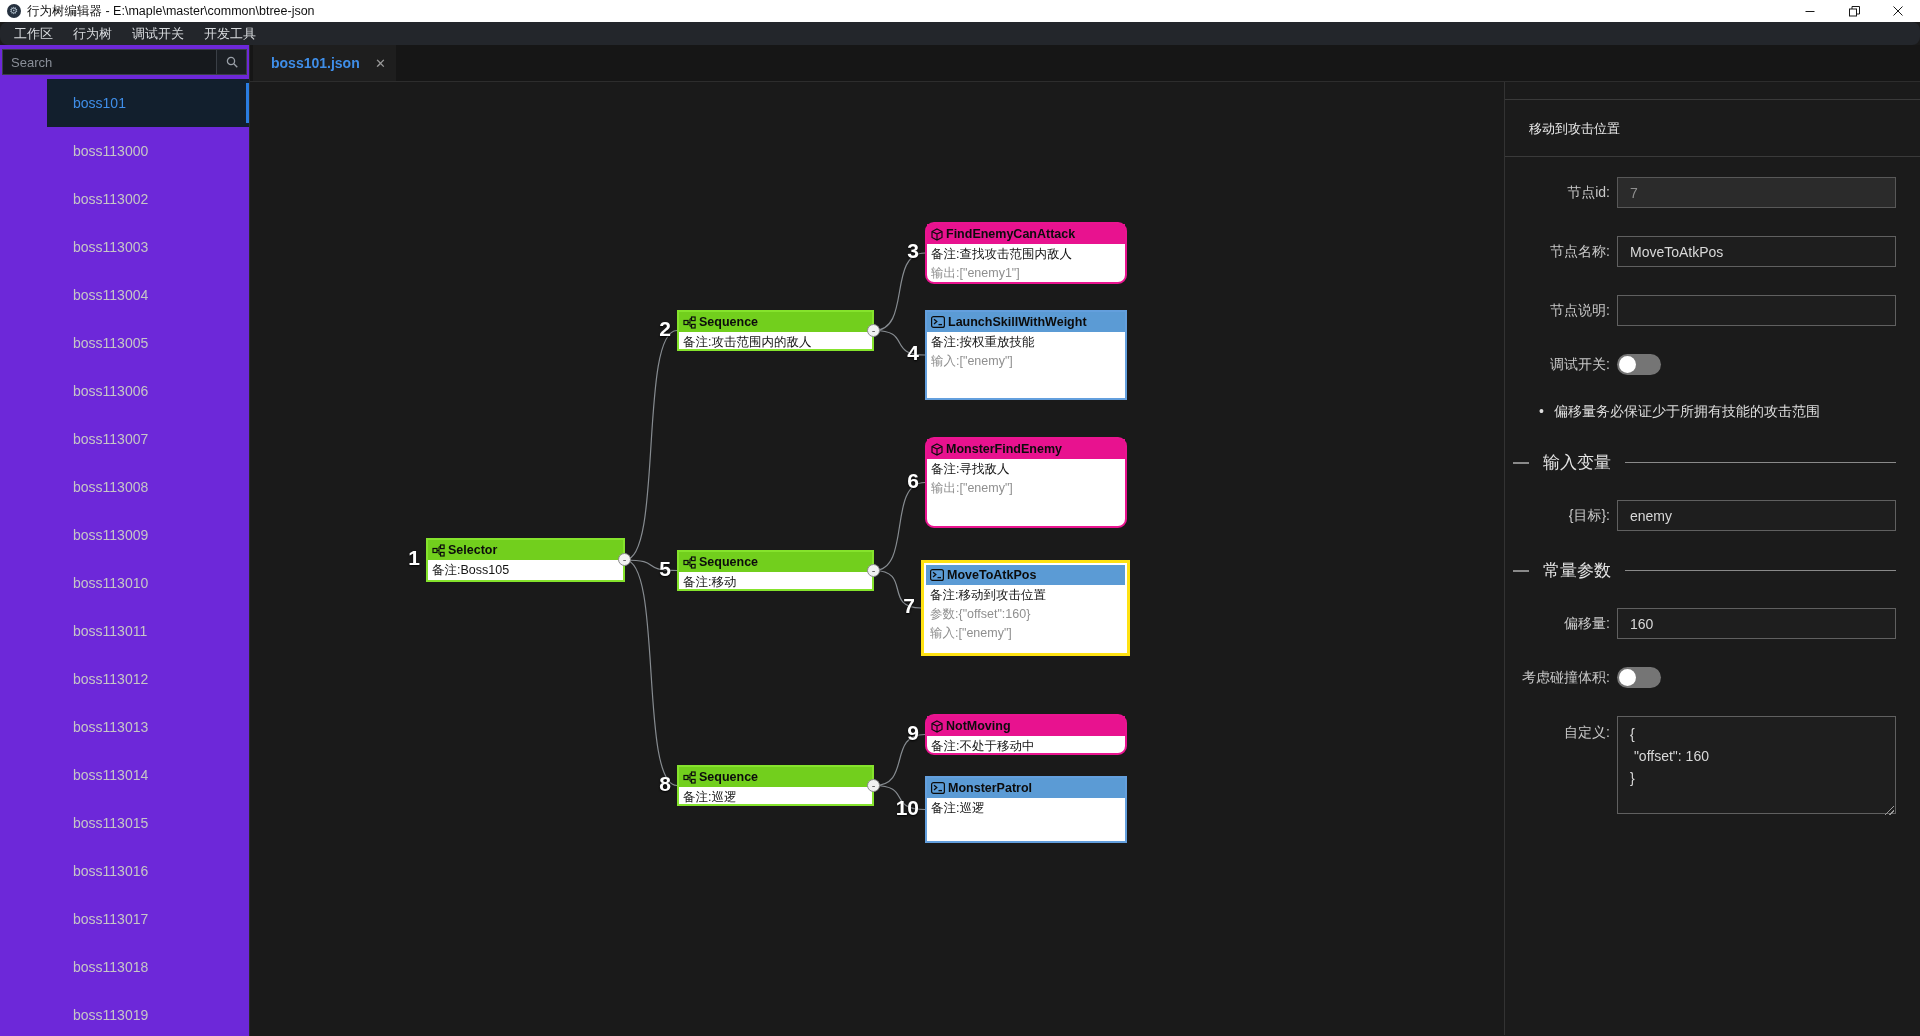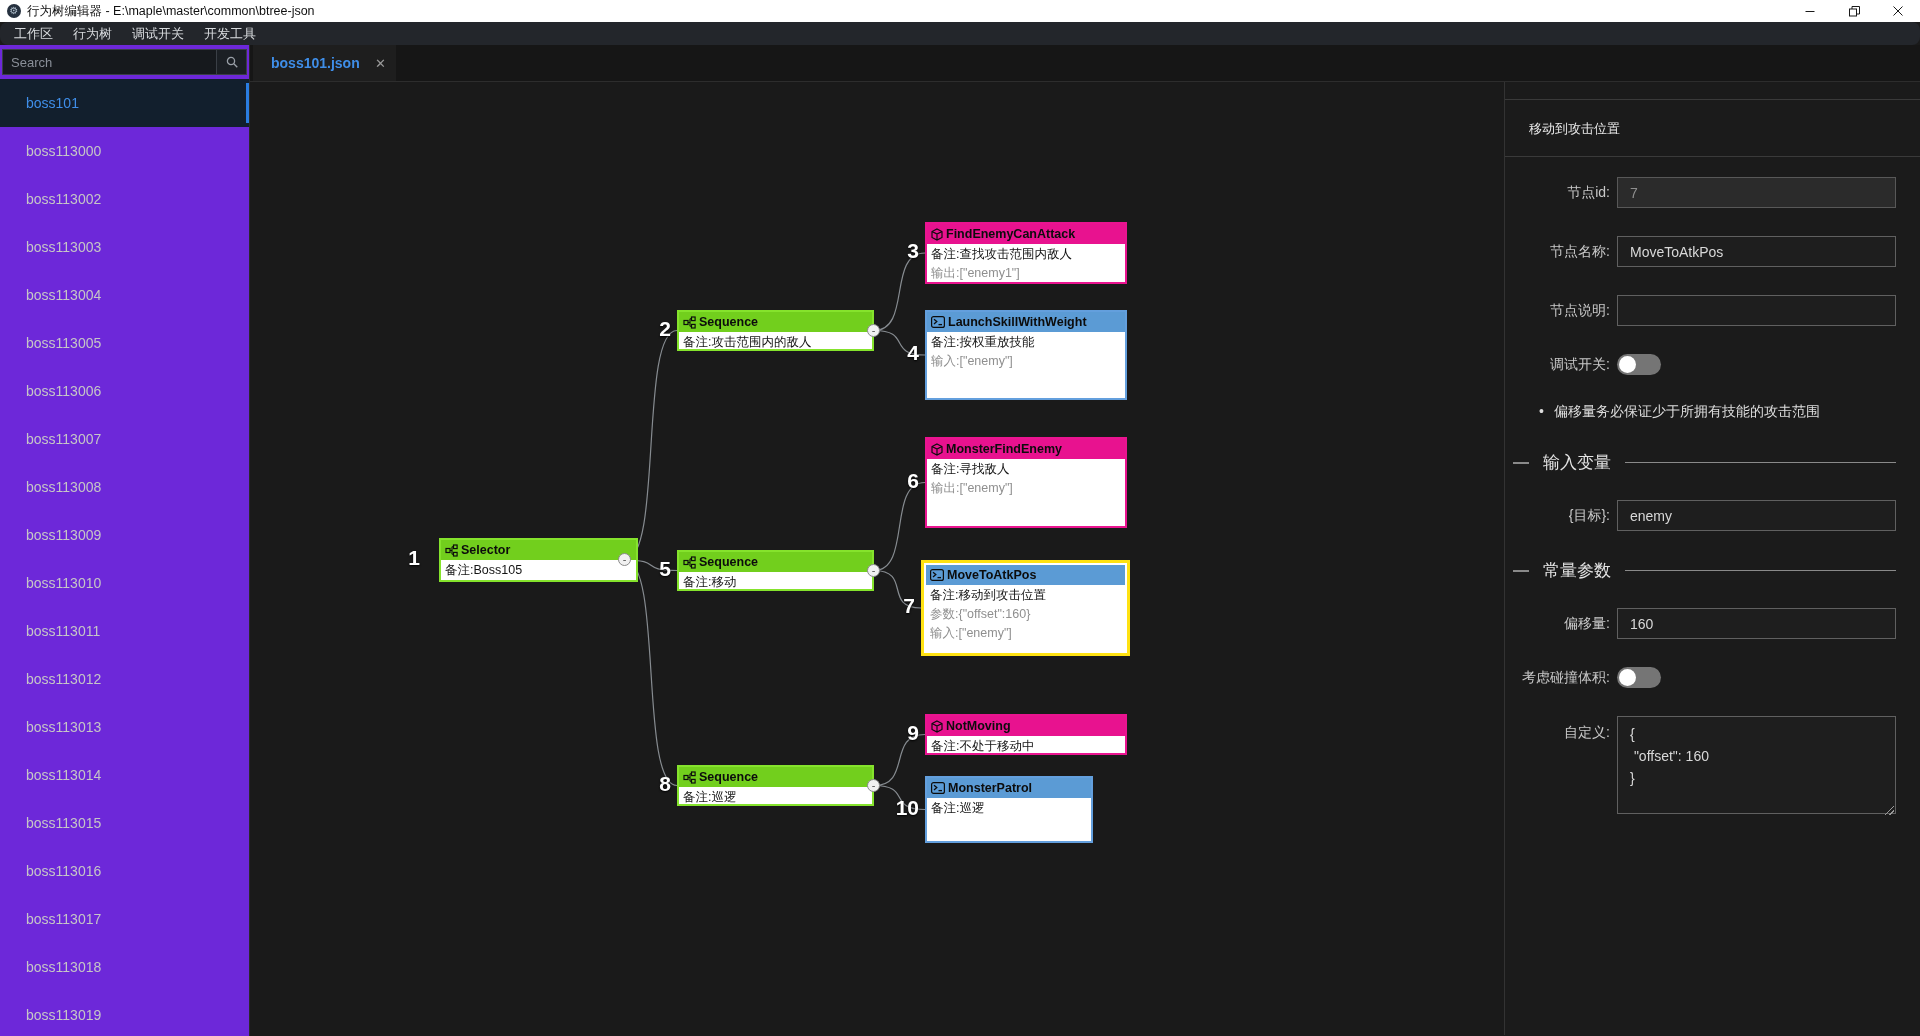--- a/index.html
+++ b/index.html
@@ -26,40 +26,40 @@
 
   
   .search-row { display:flex; height:26px; margin:4px 2px 4px 2px; border:1px solid #3a3f46; background:#16191d; }
   .search-input { flex:1; background:transparent; border:none; outline:none; color:#c9ccd1;
     font-size:13px; padding:0 8px; font-family:inherit; }
   .search-input::placeholder { color:#8a8f98; }
   .search-btn { width:30px; border-left:1px solid #3a3f46; display:flex; align-items:center; justify-content:center; background:#1b1f24; }
 
   
   .boss-list { flex:1; overflow:hidden; }
-  .boss-item { height:48px; line-height:48px; padding-left:26px; font-size:14px; color:#c6c6c6; position:relative; }
+  .boss-item { height:48px; line-height:48px; padding-left:26px; font-size:14px; color:#c6c6c6; position:relative;margin-left:47px; }
   .boss-item.selected { background:#121f2d; color:#3f8ee8; }
   .boss-item.selected::after { content:""; position:absolute; right:0; top:4px; bottom:4px; width:3px; background:#2a7de1; }
 
   
   .tabstrip { height:37px; background:#161616; border-bottom:1px solid #2d2d2d; display:flex; }
   .tab { margin-left:3px; width:143px; background:#1e1e1e; display:flex; align-items:center;
     padding:0 10px 0 18px; gap:14px; }
   .tab-label { color:#3f8ee8; font-size:14px; font-weight:bold; }
   .tab-close { color:#9a9a9a; font-size:13px; margin-left:auto; }
 
   
   .content-row { display:flex; height:953px; }
   .canvas { position:relative; width:1254px; height:953px; background:#1a1a1a; overflow:hidden; }
   .canvas svg.links { position:absolute; left:0; top:0; pointer-events:none; }
 
   
   .node { position:absolute; background:#ffffff; border:2px solid #888; font-size:12.5px; }
   .node.kind-composite { border-color:#85e32c; --hdr:#72cf1d; }
-  .node.kind-condition { border-color:#ea1490; --hdr:#e8128f; }
+  .node.kind-condition { border-color:#ea1490;border-radius:9px; --hdr:#e8128f; }
   .node.kind-action    { border-color:#639fdd; --hdr:#5b9bd5; }
   .node.selected { border:3px solid #ffe212; padding:2px; }
   .node-header { background:var(--hdr); height:20px; display:flex; align-items:center; padding-left:4px; gap:3px; }
   .node-title { font-weight:bold; color:#0c0c0c; font-size:12.5px; white-space:nowrap; }
   .node-body { padding:1px 4px; }
   .node-line { line-height:19px; color:#141414; white-space:nowrap; }
   .node-line.muted { color:#8f8f8f; }
   .collapse-dot { position:absolute; width:13px; height:13px; border-radius:50%; background:#f1f1f1;
     border:1px solid #8a8a8a; color:#555; font-size:11px; line-height:10px; text-align:center; }
   .node-num { position:absolute; width:36px; text-align:right; color:#ffffff; font-size:21px; font-weight:bold;
@@ -172,21 +172,21 @@
             <path d="M 375 478 C 413 478, 389 488.5, 427 488.5" fill="none" stroke="#9aa0a6" stroke-width="1.2" opacity="0.85"></path>
             <path d="M 375 478 C 413 478, 389 703.5, 427 703.5" fill="none" stroke="#9aa0a6" stroke-width="1.2" opacity="0.85"></path>
             <path d="M 624 248.5 C 662 248.5, 637 171, 675 171" fill="none" stroke="#9aa0a6" stroke-width="1.2" opacity="0.85"></path>
             <path d="M 624 248.5 C 662 248.5, 637 273, 675 273" fill="none" stroke="#9aa0a6" stroke-width="1.2" opacity="0.85"></path>
             <path d="M 624 488.5 C 662 488.5, 637 400.5, 675 400.5" fill="none" stroke="#9aa0a6" stroke-width="1.2" opacity="0.85"></path>
             <path d="M 624 488.5 C 662 488.5, 633 526, 671 526" fill="none" stroke="#9aa0a6" stroke-width="1.2" opacity="0.85"></path>
             <path d="M 624 703.5 C 662 703.5, 637 652.5, 675 652.5" fill="none" stroke="#9aa0a6" stroke-width="1.2" opacity="0.85"></path>
             <path d="M 624 703.5 C 662 703.5, 637 727.5, 675 727.5" fill="none" stroke="#9aa0a6" stroke-width="1.2" opacity="0.85"></path>
           </svg>
 
-      <div class="node kind-composite" style="left: 189px; top: 456px; width: 199px; height: 44px;">
+      <div class="node kind-composite" style="left: 176px; top: 456px; width: 199px; height: 44px;">
             <div class="node-header">
               <svg width="13" height="13" viewBox="0 0 13 13">
                 <rect x="1" y="4.5" width="4" height="4" fill="none" stroke="#0c0c0c" stroke-width="1.2"></rect>
                 <path d="M5 6.5 H7 M7 2.8 V10.2 M7 2.8 H8.5 M7 10.2 H8.5" fill="none" stroke="#0c0c0c" stroke-width="1.1"></path>
                 <rect x="8.5" y="1" width="3.6" height="3.6" fill="none" stroke="#0c0c0c" stroke-width="1.2"></rect>
                 <rect x="8.5" y="8.4" width="3.6" height="3.6" fill="none" stroke="#0c0c0c" stroke-width="1.2"></rect>
               </svg>
               <span class="node-title">Selector</span>
             </div>
             <div class="node-body">
@@ -292,21 +292,21 @@
             <div class="node-header">
               <svg width="12" height="13" viewBox="0 0 12 13">
                 <path d="M6 1 L11 3.5 V9.5 L6 12 L1 9.5 V3.5 Z M1 3.5 L6 6 L11 3.5 M6 6 V12" fill="none" stroke="#0c0c0c" stroke-width="1.15"></path>
               </svg>
               <span class="node-title">NotMoving</span>
             </div>
             <div class="node-body">
               <div class="node-line">备注:不处于移动中</div>
             </div>
           </div>
-          <div class="node kind-action" style="left: 675px; top: 694px; width: 168px; height: 67px;">
+          <div class="node kind-action" style="left: 675px; top: 694px; width: 202px; height: 67px;">
             <div class="node-header">
               <svg width="14" height="12" viewBox="0 0 14 12">
                 <rect x="0.6" y="0.6" width="12.8" height="10.8" rx="2" fill="none" stroke="#0c0c0c" stroke-width="1.2"></rect>
                 <path d="M3 3.2 L5.8 5.6 L3 8" fill="none" stroke="#0c0c0c" stroke-width="1.3"></path>
                 <path d="M7.5 8.6 H11" stroke="#0c0c0c" stroke-width="1.3"></path>
               </svg>
               <span class="node-title">MonsterPatrol</span>
             </div>
             <div class="node-body">
               <div class="node-line">备注:巡逻</div>

